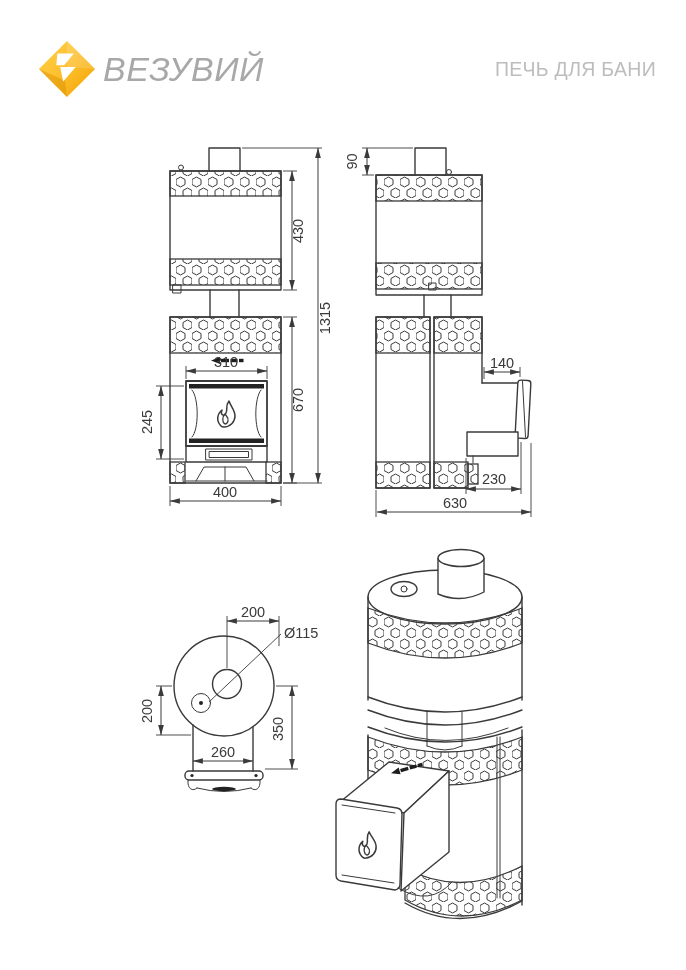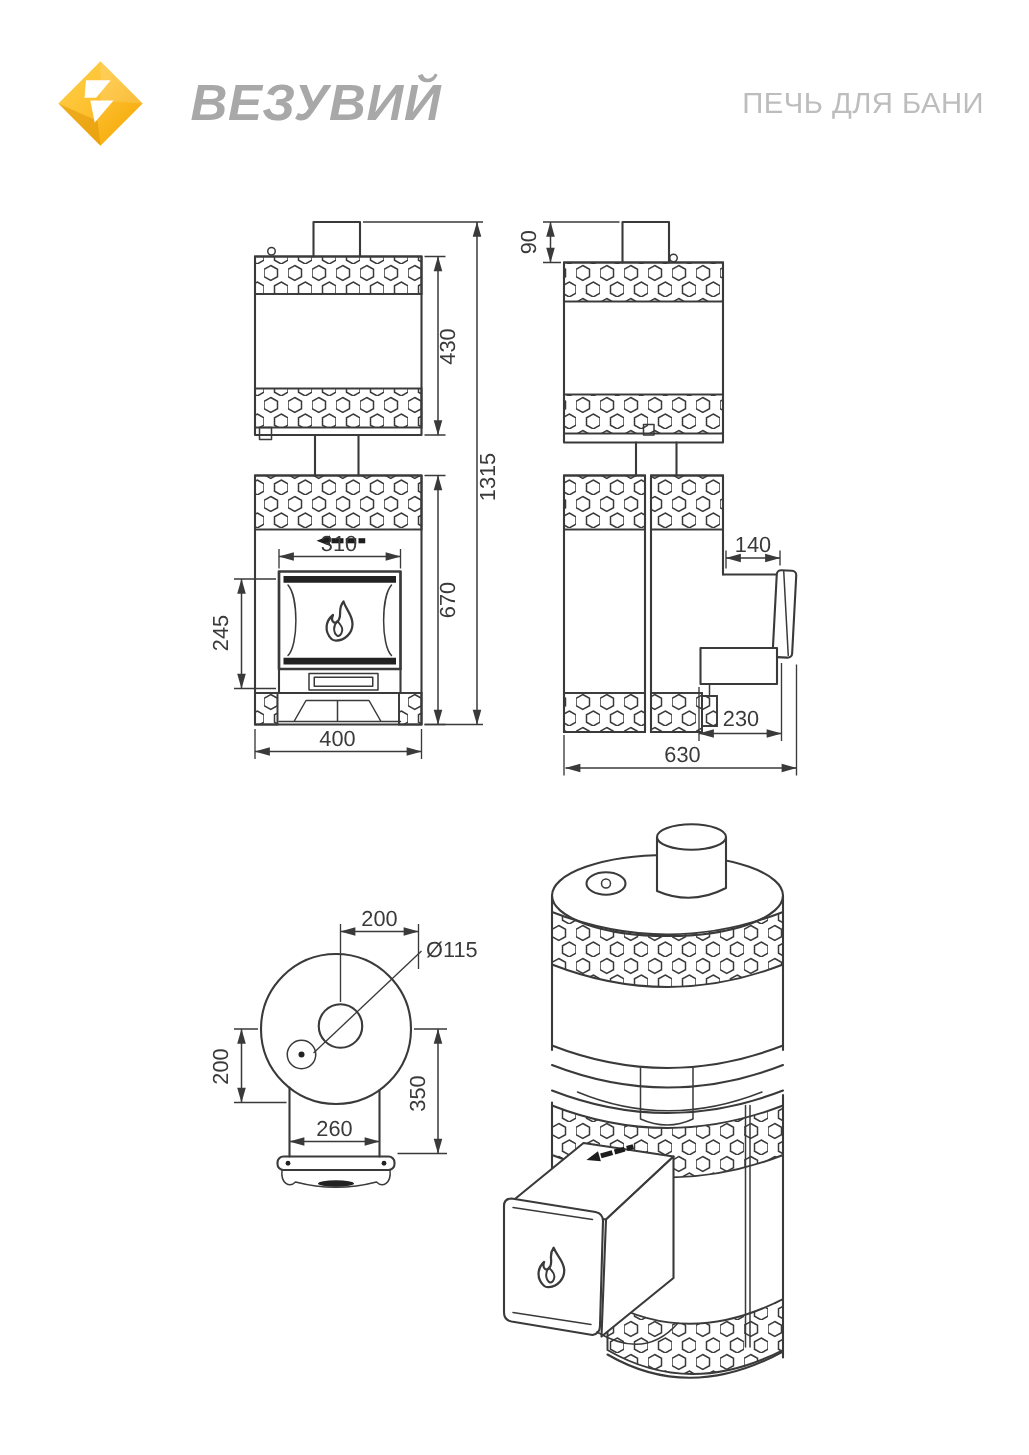--- a/index.html
+++ b/index.html
@@ -1,21 +1,21 @@
 <!DOCTYPE html>
 <html><head>
 <meta charset="utf-8">
 <style>
   html,body{margin:0;padding:0;background:#fff;}
   .page{position:relative;width:686px;height:970px;background:#ffffff;overflow:hidden;
         font-family:"Liberation Sans",sans-serif;}
   .header{position:absolute;left:0;top:0;width:686px;height:120px;}
   .logo{position:absolute;left:36px;top:38px;width:62px;height:62px;}
-  .brand{position:absolute;left:103px;top:50px;font-size:34px;font-weight:bold;font-style:italic;
-         color:#a8a8a8;letter-spacing:.5px;margin-left:24px;}
+  .brand{position:absolute;left:103px;top:50px;font-size:34px;font-weight:normal;font-style:italic;
+         color:#a8a8a8;letter-spacing:.5px;}
   .title{position:absolute;right:30px;top:57px;text-align:left;color:#bdbdbd;
          font-size:19.5px;line-height:1.32;letter-spacing:.3px;white-space:nowrap;}
   svg text{font-family:"Liberation Sans",sans-serif;}
   .ln{stroke:#3a3a3a;fill:none;stroke-width:1.4;stroke-linejoin:round;stroke-linecap:round;}
   .lnf{stroke:#3a3a3a;fill:#ffffff;stroke-width:1.4;stroke-linejoin:round;}
   .thin{stroke-width:1;}
   .dim{stroke:#3a3a3a;stroke-width:1;fill:none;}
   .ext{stroke:#3a3a3a;stroke-width:.9;fill:none;}
   .dtx{fill:#3a3a3a;font-size:14.5px;}
   .hexband{fill:url(#hex);stroke:#3a3a3a;stroke-width:1.3;}

